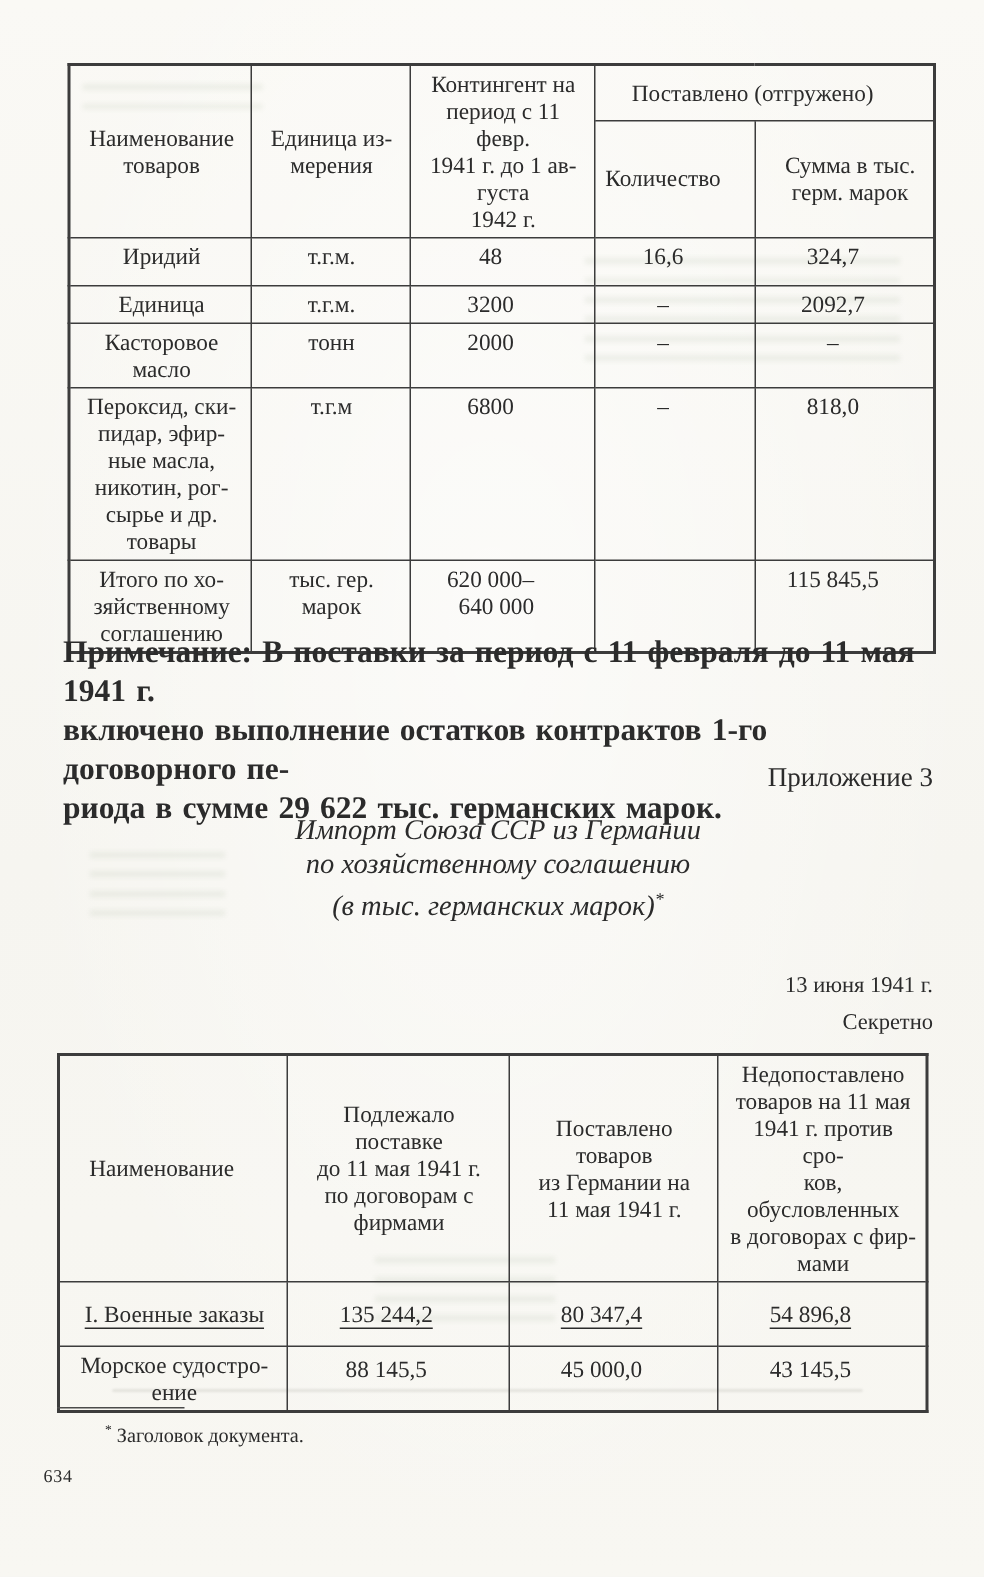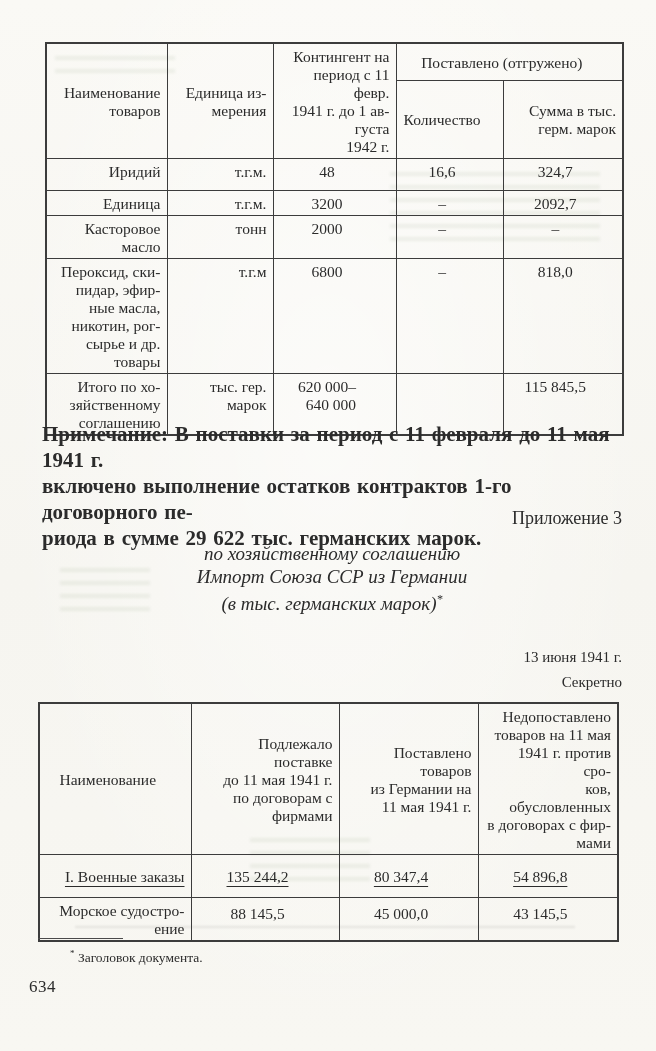--- a/index.html
+++ b/index.html
@@ -41,21 +41,21 @@
     position:absolute;
     font-size:15.5px;
     line-height:18px;
   }
   table, td, th{border:1.5px solid #3c3c3c;}
   table{border-width:2px;}
   td,th{
     padding:4px 6px 2px 8px;
     vertical-align:top;
     font-weight:normal;
-    text-align:right;
+    text-align:center;
     overflow:hidden;
   }
   .pre{white-space:pre-line;}
   .vm{vertical-align:middle;}
   .ctr{text-align:center;padding-left:2px;padding-right:17px;}
   .u{text-decoration:underline;text-underline-offset:4px;}
   .num-block{display:inline-block;text-align:right;}
   
   #t1{left:45px;top:42px;width:577px;}
   
@@ -84,21 +84,21 @@
     position:absolute;left:38px;top:938px;width:85px;height:0;
     border-top:1.5px solid #4a4a4a;
   }
   .footnote{
     position:absolute;left:70px;top:948px;
     font-size:13.5px;
   }
   .footnote sup{font-size:9px;}
   .page-number{
     position:absolute;left:29px;top:977px;
-    font-size:17px;letter-spacing:.5px;
+    font-size:12px;letter-spacing:.5px;
   }
 </style>
 </head>
 <body>
 
 <div class="page">
 
   <div class="ghost" style="left:55px;top:52px;width:120px;height:30px;"></div>
   <div class="ghost" style="left:390px;top:170px;width:210px;height:80px;"></div>
   <div class="ghost" style="left:60px;top:560px;width:90px;height:60px;"></div>
@@ -179,22 +179,22 @@
   </tbody>
     </table>
 
   <div class="note pre">Примечание: В поставки за период с 11 февраля до 11 мая 1941 г.
 включено выполнение остатков контрактов 1-го договорного пе-
 риода в сумме 29 622 тыс. германских марок.</div>
 
   <div class="appendix-label">Приложение 3</div>
 
   <div class="doc-title">
+    <div>Импорт Союза ССР из Германии</div>
     <div>по хозяйственному соглашению</div>
-    <div>Импорт Союза ССР из Германии</div>
     <div><span>(в тыс. германских марок)</span><sup>*</sup></div>
   </div>
 
   <div class="date-block">
     <div>13 июня 1941 г.</div>
     <div>Секретно</div>
   </div>
 
   <table id="t2">
     <colgroup>

